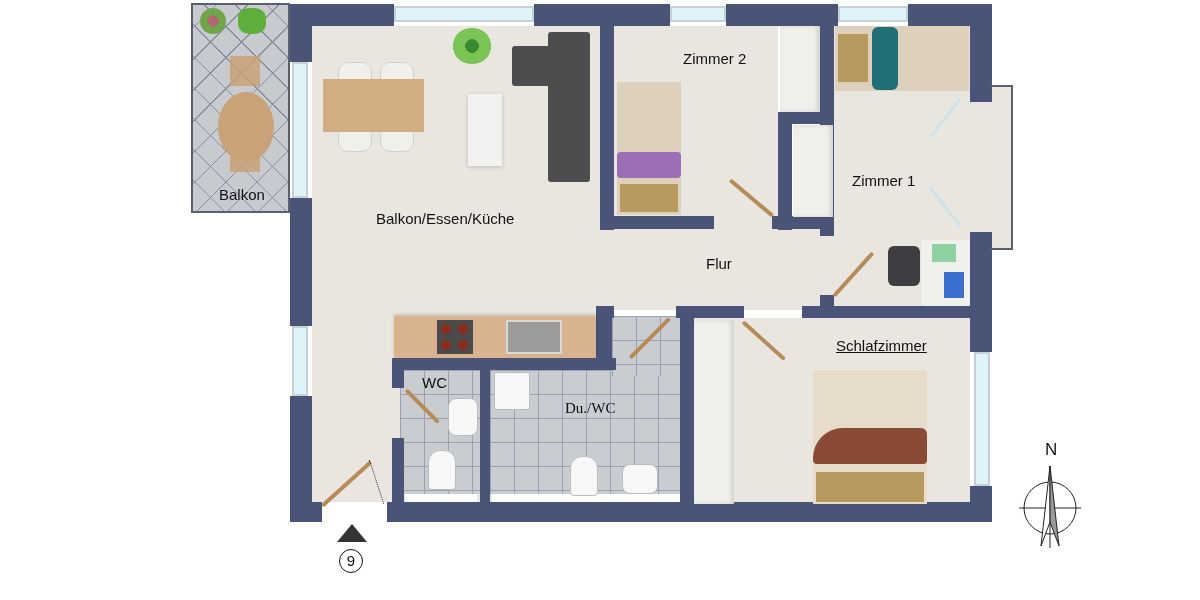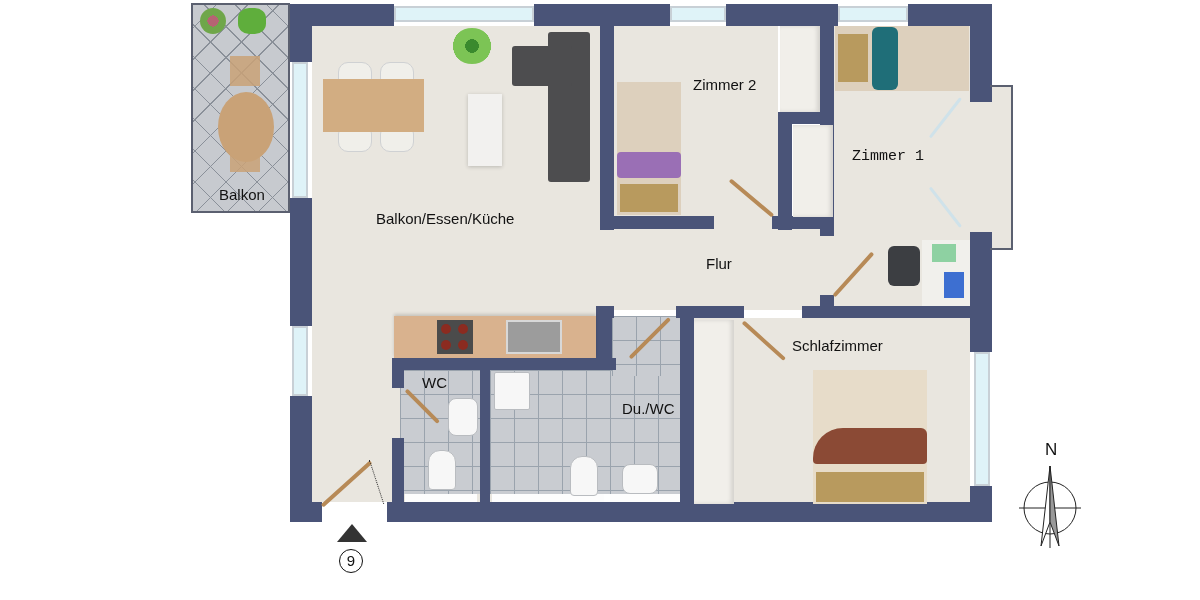--- a/index.html
+++ b/index.html
@@ -140,26 +140,26 @@
   <div class="door" style="left:406px;top:388px;width:46px;transform:rotate(45deg);"></div>
   <div class="door" style="left:630px;top:356px;width:56px;transform:rotate(-45deg);"></div>
   <div class="door" style="left:730px;top:178px;width:56px;transform:rotate(40deg);"></div>
   <div class="door" style="left:834px;top:294px;width:58px;transform:rotate(-48deg);"></div>
   <div class="door" style="left:743px;top:320px;width:56px;transform:rotate(42deg);"></div>
   <div class="door" style="left:930px;top:136px;width:50px;transform:rotate(-52deg);height:3px;background:#cfe2ea;"></div>
   <div class="door" style="left:930px;top:186px;width:50px;transform:rotate(52deg);height:3px;background:#cfe2ea;"></div>
 
   <div class="label" style="left:219px;top:186px;">Balkon</div>
   <div class="label" style="left:376px;top:210px;">Balkon/Essen/Küche</div>
-  <div class="label" style="left:683px;top:76px;margin-left:10px;">Zimmer 2</div>
-  <div class="label" style="left:852px;top:148px;font-family:Liberation Mono, monospace;">Zimmer 1</div>
+  <div class="label" style="left:683px;top:50px;">Zimmer 2</div>
+  <div class="label" style="left:852px;top:172px;">Zimmer 1</div>
   <div class="label" style="left:706px;top:255px;">Flur</div>
-  <div class="label" style="left:792px;top:337px;">Schlafzimmer</div>
+  <div class="label" style="left:836px;top:337px;text-decoration:underline;">Schlafzimmer</div>
   <div class="label" style="left:422px;top:374px;">WC</div>
-  <div class="label" style="left:622px;top:400px;">Du./WC</div>
+  <div class="label" style="left:565px;top:400px;font-family:Liberation Serif, serif;">Du./WC</div>
 
   <div class="abs" style="left:337px;top:524px;width:0;height:0;border-left:15px solid transparent;border-right:15px solid transparent;border-bottom:18px solid #333;"></div>
   <div class="abs" style="left:339px;top:549px;width:24px;height:24px;border:1.5px solid #111;border-radius:50%;box-sizing:border-box;text-align:center;line-height:21px;font-size:15px;color:#111;">
     <span>9</span>
   </div>
 
   <div class="label" style="left:1045px;top:440px;font-size:17px;">N</div>
   <svg class="abs" style="left:1015px;top:460px;" width="70" height="92" viewBox="0 0 70 92">
     <circle cx="35" cy="48" r="26" fill="none" stroke="#222" stroke-width="1"></circle>
     <line x1="4" y1="48" x2="66" y2="48" stroke="#222" stroke-width="1"></line>

